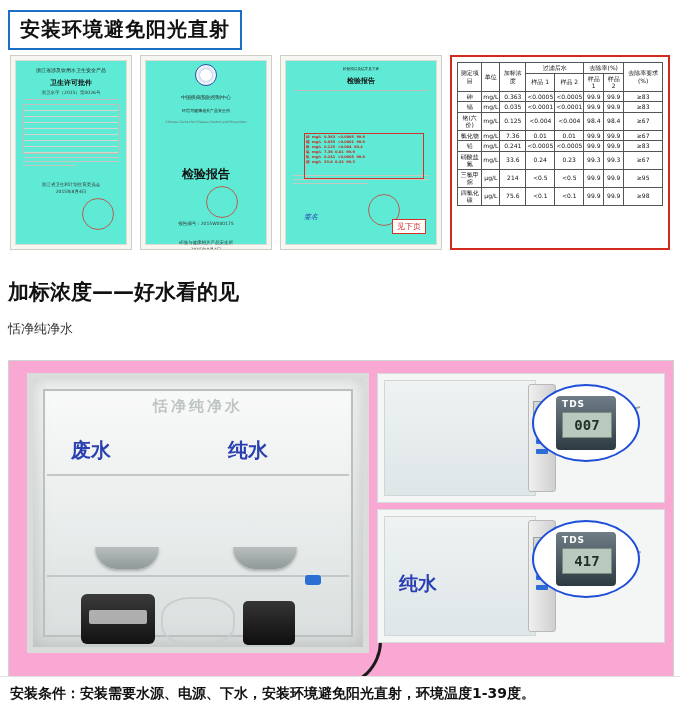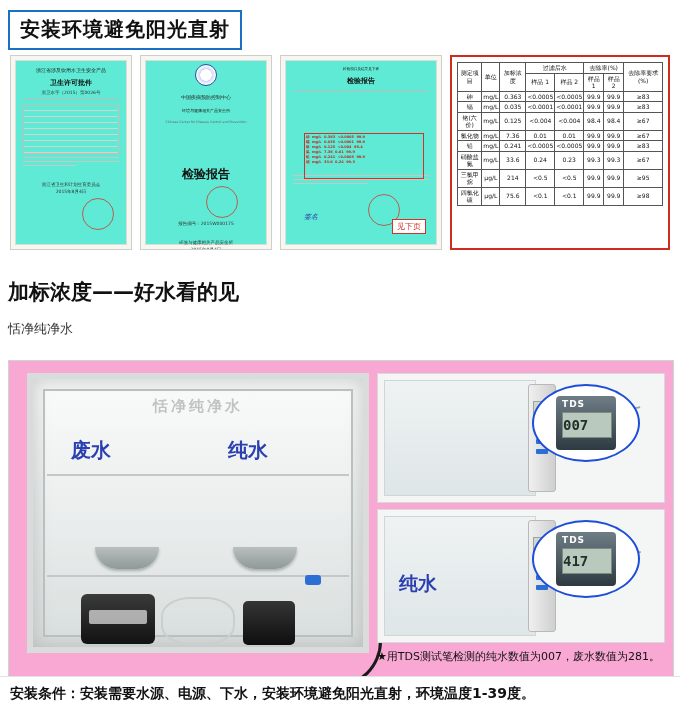--- a/index.html
+++ b/index.html
@@ -218,21 +218,21 @@
     background:linear-gradient(180deg,#6f7d86,#2e3a42);
     border-radius:4px;
   }
   .callout .tdslabel{
     position:absolute;left:28px;top:13px;font-size:9px;color:#fff;font-weight:bold;letter-spacing:1px;
   }
   .callout .lcd{
     position:absolute;left:28px;top:26px;width:48px;height:24px;background:#b9c9bd;border:1px solid #7d8c81;
   }
   .callout .lcd span{
-    display:block;font-family:"DejaVu Sans Mono","Liberation Mono",monospace;
+    display:block;text-align:center;font-family:"DejaVu Sans Mono","Liberation Mono",monospace;
     font-size:14px;font-weight:bold;color:#22302a;line-height:24px;
   }
   .leader{
     position:absolute;height:2px;background:#9aa3a3;transform-origin:left center;
   }
   .starnote{
     position:absolute;left:368px;top:288px;width:290px;
     font-size:11px;color:#111;line-height:1.4;
   }
   
@@ -477,18 +477,17 @@
     <div class="leader" style="left:178px;top:56px;width:86px;transform:rotate(-10deg);"></div>
     <div class="callout">
       <div class="meter"></div>
       <div class="tdslabel">TDS</div>
       <div class="lcd">
         <span>417</span>
       </div>
     </div>
   </div>
 
-  <div class="starnote">★用TDS测试笔检测的纯水数值为007，废水数值为281。</div>
 </div>
 
 <div class="footer">
   <span>安装条件：安装需要水源、电源、下水，安装环境避免阳光直射，环境温度1-39度。</span>
 </div>
 
 </body></html>

